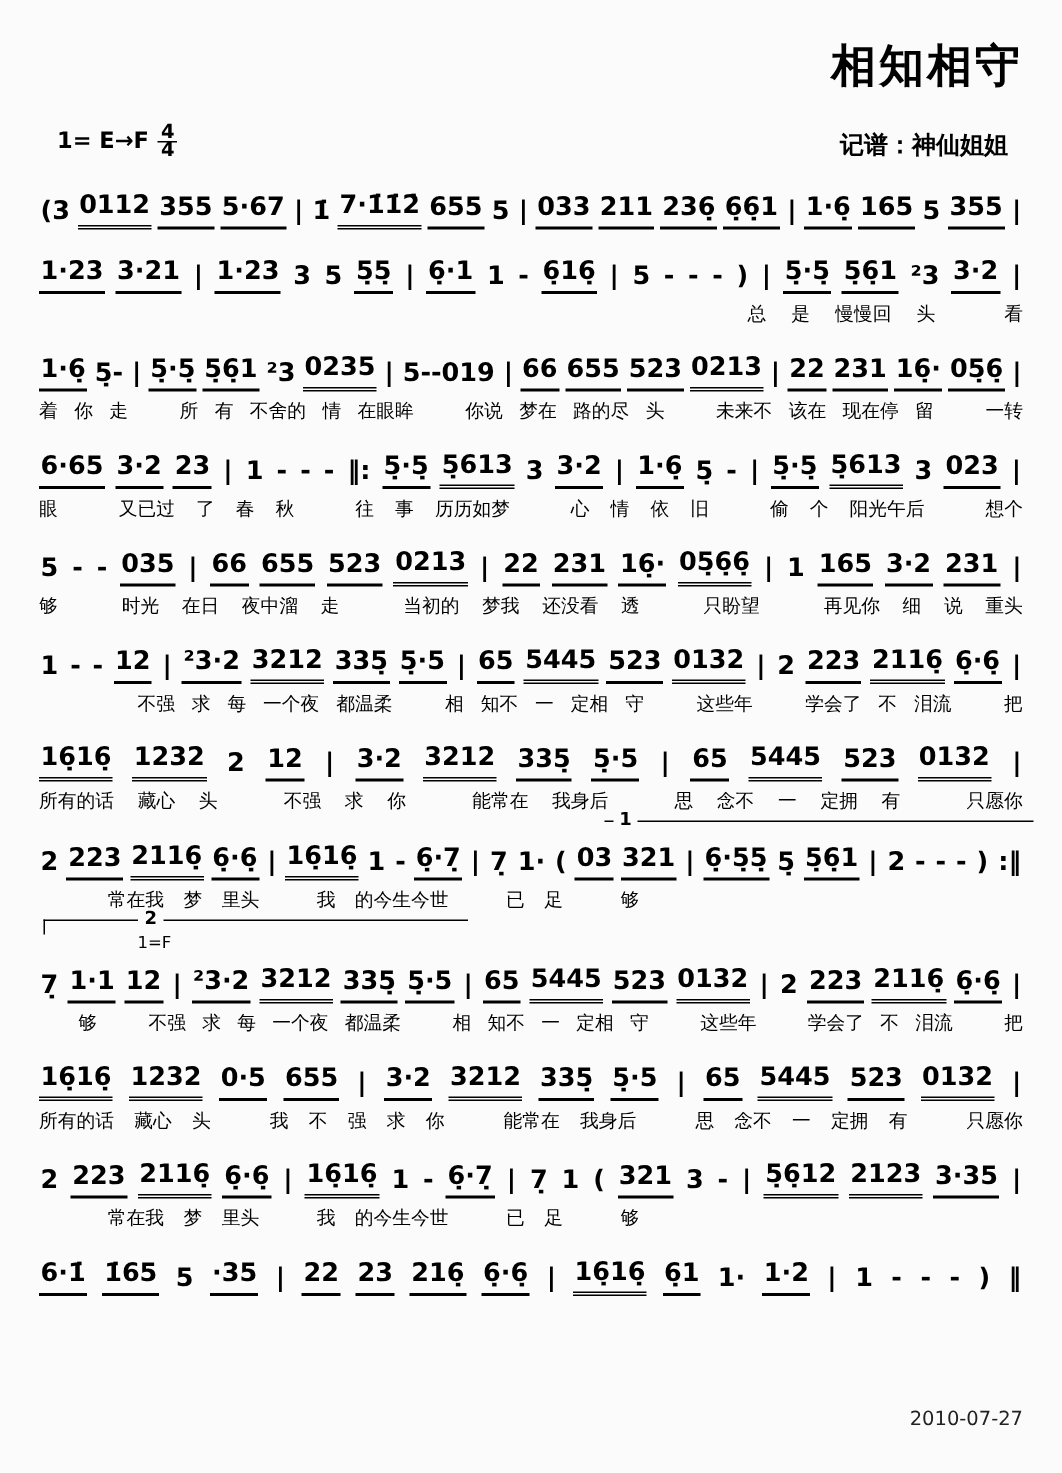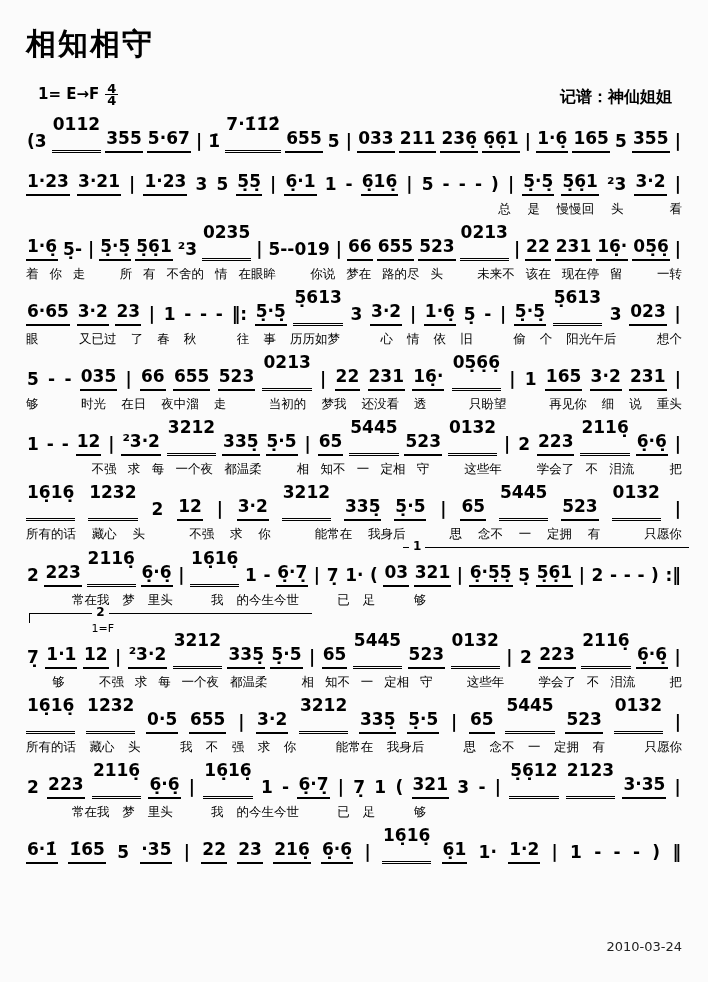--- a/index.html
+++ b/index.html
@@ -1,40 +1,40 @@
 <!DOCTYPE html>
 <html><head>
 <meta charset="utf-8">
 <style>
   html,body{margin:0;padding:0;background:#fbfbfb;}
   body{width:708px;height:982px;overflow:hidden;color:#000;
        font-family:"DejaVu Sans",sans-serif;}
   .page{padding:10px 26px 0 26px;position:relative;height:972px;box-sizing:border-box;}
 
   
-  .title{text-align:left;font-size:30px;font-weight:bold;letter-spacing:2px;margin-top:14px;}
+  .title{text-align:right;font-size:30px;font-weight:bold;letter-spacing:2px;margin-top:14px;}
   .meta-row{position:relative;height:26px;margin-top:4px;}
   .performer{position:absolute;left:0;right:0;text-align:center;font-size:16px;font-weight:bold;}
   .lyricist{position:absolute;right:10px;font-size:16px;font-weight:bold;}
   .key-row{position:relative;height:34px;margin-top:16px;}
   .keysig{position:absolute;left:12px;top:2px;font-size:15px;font-weight:bold;}
   .timesig{display:inline-block;vertical-align:middle;margin-left:6px;text-align:center;
            font-size:13px;font-weight:bold;line-height:11px;}
   .timesig .num{display:block;border-bottom:1.5px solid #000;padding:0 2px;}
   .timesig .den{display:block;padding:0 2px;}
   .transcriber{position:absolute;right:10px;top:6px;font-size:16px;font-weight:bold;}
 
   
   .score{margin-top:10px;}
   .system{position:relative;margin-bottom:15px;}
   .notes{display:flex;justify-content:space-between;align-items:flex-end;
          font-weight:bold;font-size:17px;line-height:24px;height:28px;white-space:nowrap;}
   .notes .tk{padding:0 1px;}
   .notes .bm1{border-bottom:2px solid #000;padding-bottom:1px;}
-  .notes .bm2{border-bottom:3px double #000;padding-bottom:14px;text-align:center;}
+  .notes .bm2{border-bottom:3px double #000;padding-bottom:1px;text-align:center;}
   .lyrics{display:flex;justify-content:space-between;font-size:12.5px;line-height:18px;
           height:18px;margin-top:4px;white-space:nowrap;}
   .lyr-l2{margin-left:72%;}
   .lyr-l6{margin-left:10%;}
   .lyr-part{margin-left:7%;width:54%;}
   .lyr-l9{margin-left:4%;}
 
   .mt-volta1{margin-top:16px;}
   .mt-volta2{margin-top:32px;}
 
@@ -557,15 +557,15 @@
           <span class="tk">-</span>
           <span class="tk">-</span>
           <span class="tk">-</span>
           <span class="tk">)</span>
           <span class="tk">‖</span>
         </div>
     </div>
 
   </div>
 
-  <div class="footer">2010-03-24</div>
+  <div class="footer">2010-07-27</div>
 
 </div>
 
 </body></html>

